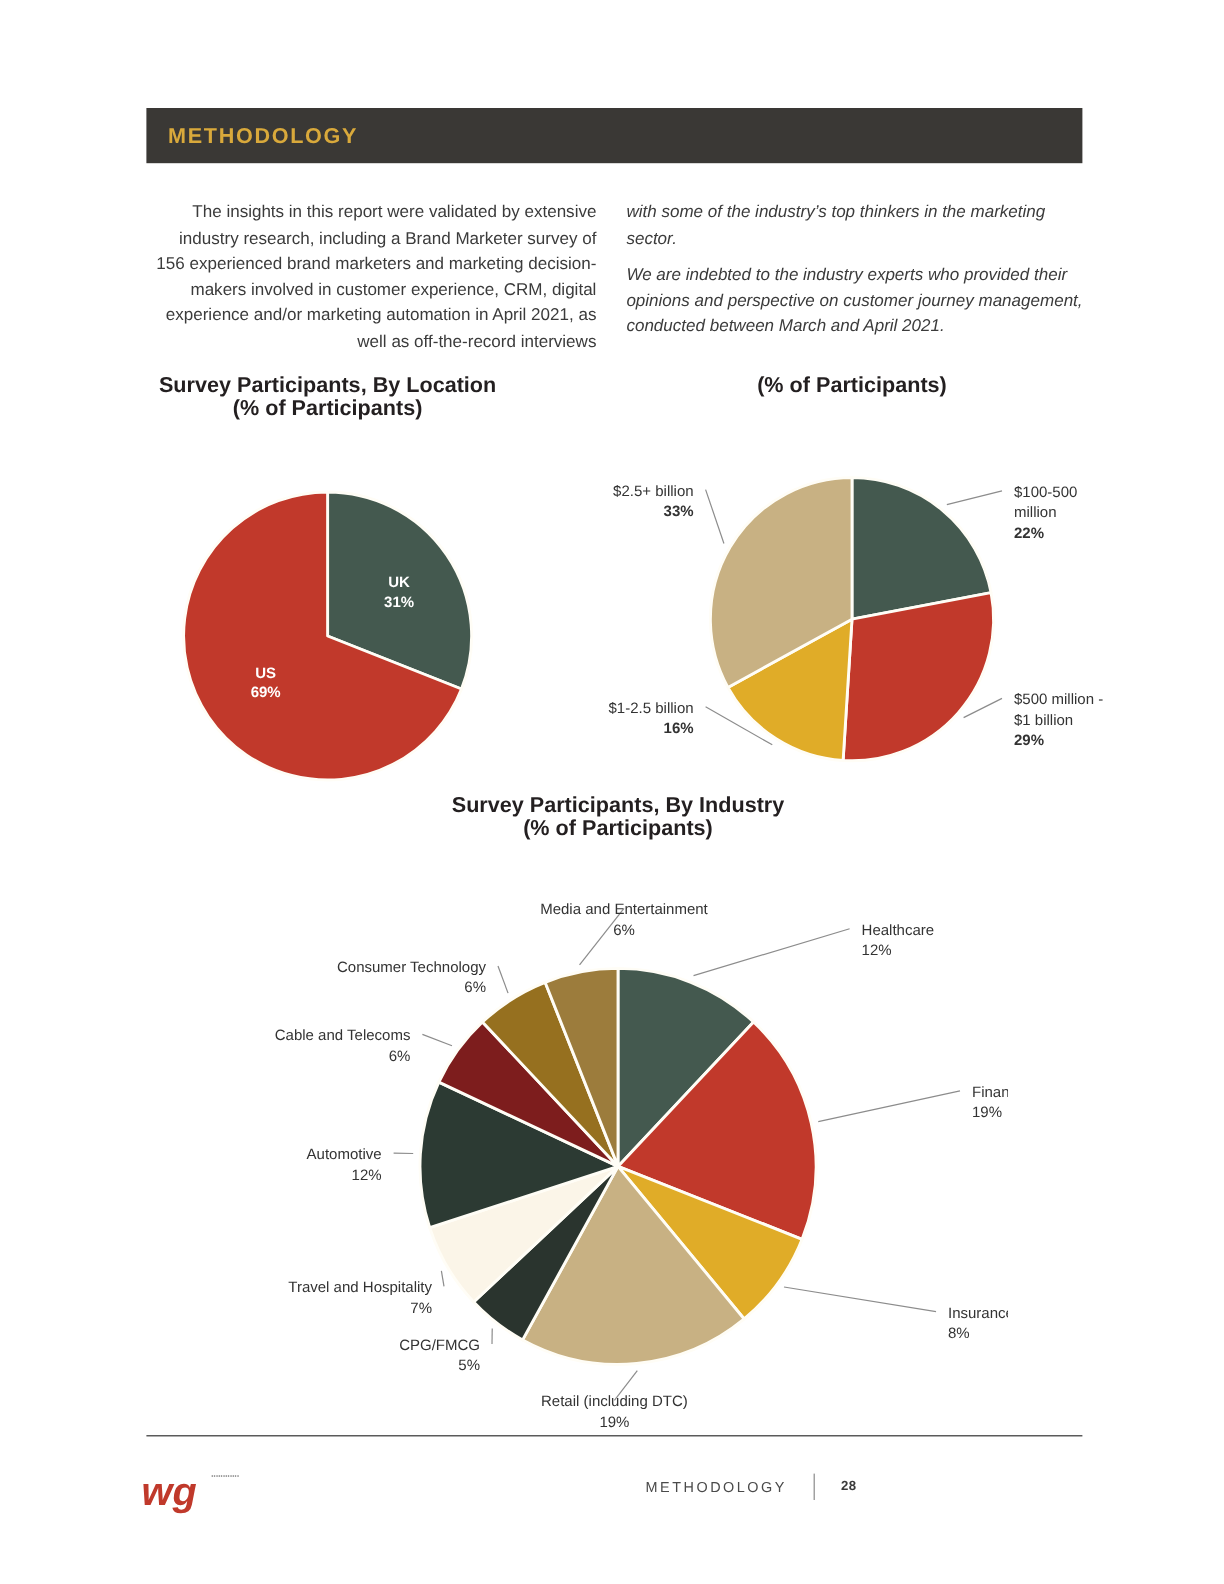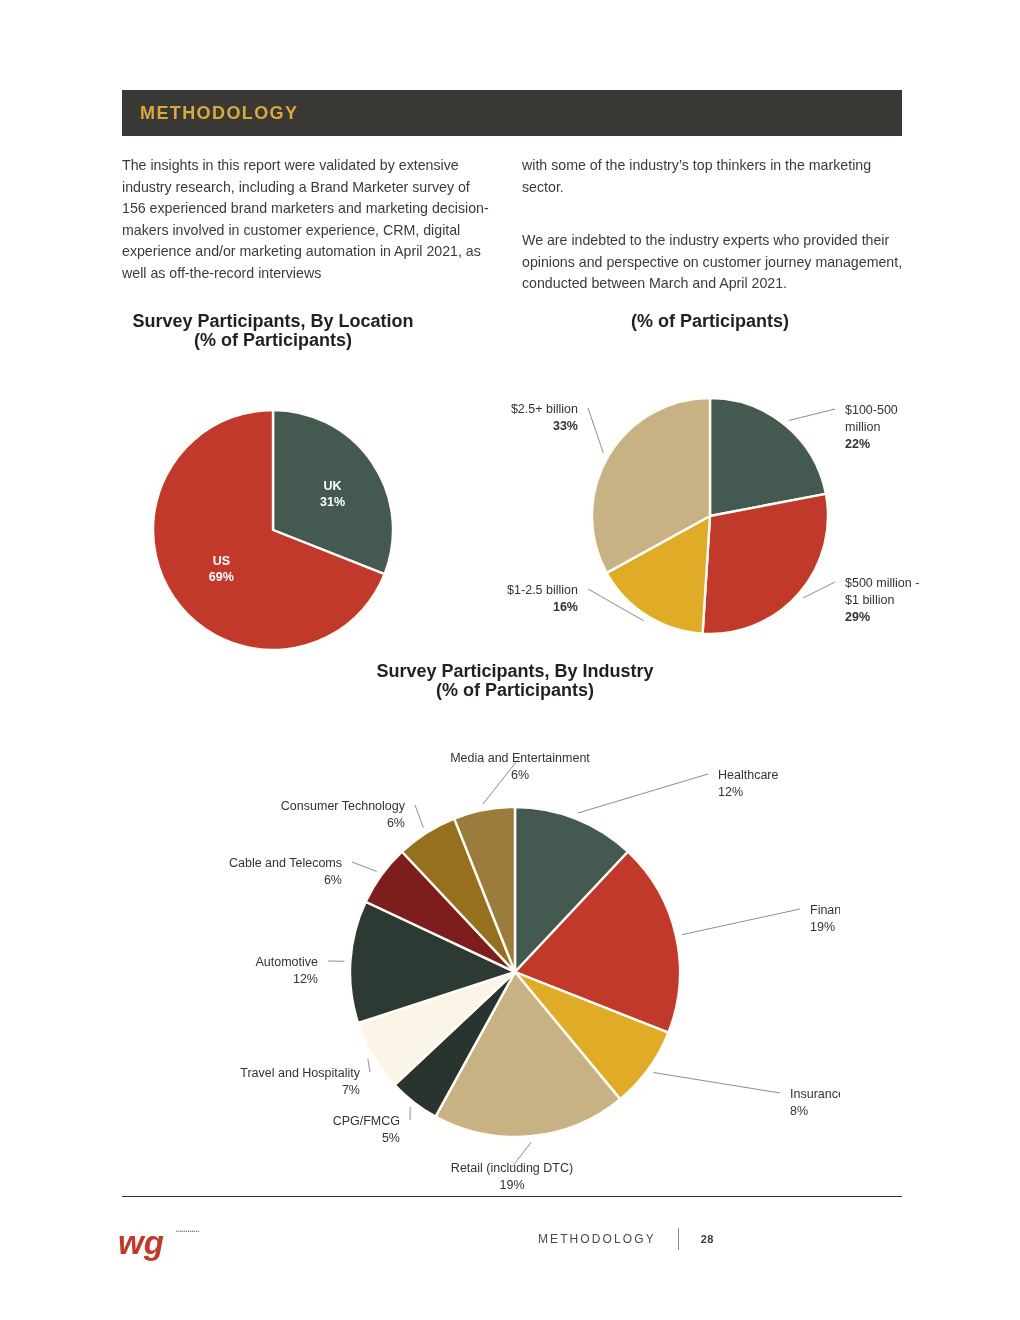--- a/index.html
+++ b/index.html
@@ -22,28 +22,28 @@
   .header-title {
     color: #d9a93b;
     font-size: 18px;
     font-weight: bold;
     letter-spacing: 1.4px;
     padding-left: 18px;
   }
 
   
   .intro { position: absolute; top: 155px; left: 122px; width: 790px; }
-  .col-left  { position: absolute; left: 0px;   top: 0; width: 375px; }
-  .col-right { position: absolute; left: 400px; top: 0; width: 390px; }
+  .col-left  { position: absolute; left: 0px;   top: 12px; width: 375px; text-align: right; }
+  .col-right { position: absolute; left: 400px; top: 12px; width: 390px; font-style: italic; }
   .body-p {
     font-size: 14.2px;
     line-height: 21.5px;
     color: #3b3b3b;
   }
-  .body-p + .body-p { margin-top: 32px; }
+  .body-p + .body-p { margin-top: 9px; }
 
   
   .chart-title {
     text-align: center;
     font-size: 18px;
     font-weight: bold;
     color: #231f20;
     line-height: 19px;
   }
   .chart-title .it { font-style: italic; }

